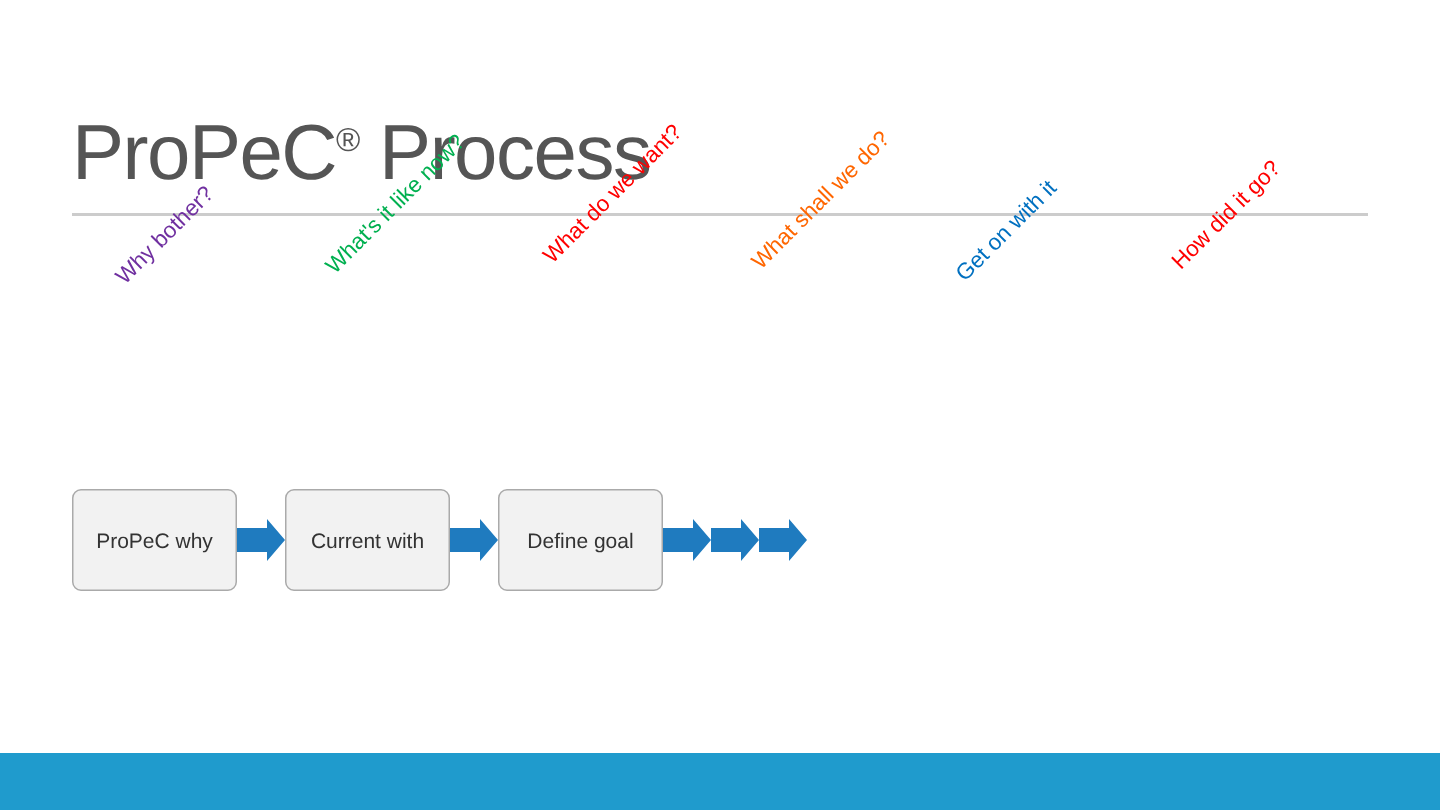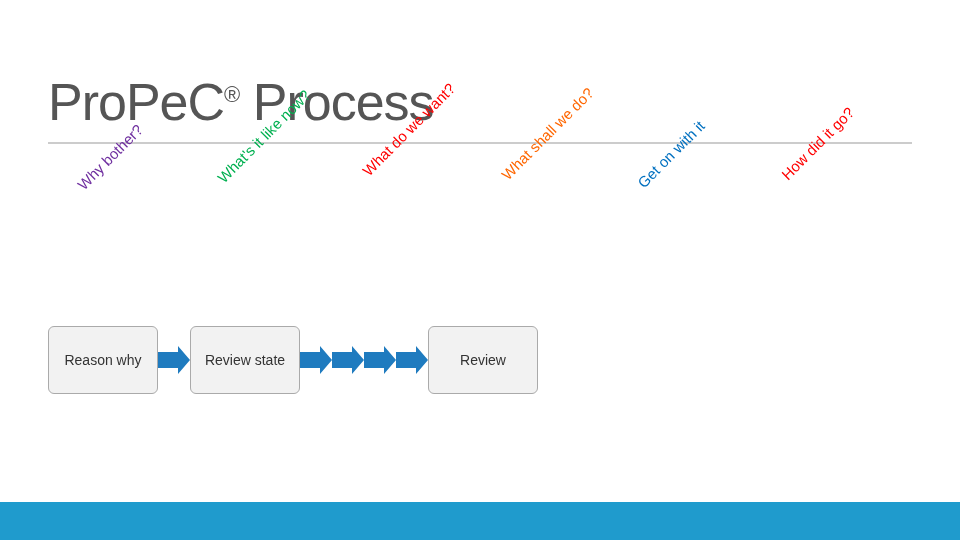--- a/index.html
+++ b/index.html
@@ -158,60 +158,60 @@
   <div class="label-above label-why">Why bother?</div>
   <div class="label-above label-whats">What's it like now?</div>
   <div class="label-above label-what-want">What do we want?</div>
   <div class="label-above label-what-shall">What shall we do?</div>
   <div class="label-above label-get-on">Get on with it</div>
   <div class="label-above label-how-did">How did it go?</div>
 
   <div class="flow-row">
 
     <div class="flow-box">
-      <span>Reason why</span>
+      <span>ProPeC why</span>
     </div>
 
     <div class="arrow">
       <svg viewBox="0 0 32 28" xmlns="http://www.w3.org/2000/svg">
         <polygon points="0,6 20,6 20,0 32,14 20,28 20,22 0,22" fill="#1f7bbf"></polygon>
       </svg>
     </div>
 
     <div class="flow-box">
-      <span>Review state</span>
-    </div>
-
-    <div class="arrow">
-      <svg viewBox="0 0 32 28" xmlns="http://www.w3.org/2000/svg">
-        <polygon points="0,6 20,6 20,0 32,14 20,28 20,22 0,22" fill="#1f7bbf"></polygon>
-      </svg>
-    </div>
-
-
-    <div class="arrow">
-      <svg viewBox="0 0 32 28" xmlns="http://www.w3.org/2000/svg">
-        <polygon points="0,6 20,6 20,0 32,14 20,28 20,22 0,22" fill="#1f7bbf"></polygon>
-      </svg>
-    </div>
-
-
-    <div class="arrow">
-      <svg viewBox="0 0 32 28" xmlns="http://www.w3.org/2000/svg">
-        <polygon points="0,6 20,6 20,0 32,14 20,28 20,22 0,22" fill="#1f7bbf"></polygon>
-      </svg>
-    </div>
-
+      <span>Current with</span>
+    </div>
 
     <div class="arrow">
       <svg viewBox="0 0 32 28" xmlns="http://www.w3.org/2000/svg">
         <polygon points="0,6 20,6 20,0 32,14 20,28 20,22 0,22" fill="#1f7bbf"></polygon>
       </svg>
     </div>
 
     <div class="flow-box">
-      <span>Review</span>
-    </div>
+      <span>Define goal</span>
+    </div>
+
+    <div class="arrow">
+      <svg viewBox="0 0 32 28" xmlns="http://www.w3.org/2000/svg">
+        <polygon points="0,6 20,6 20,0 32,14 20,28 20,22 0,22" fill="#1f7bbf"></polygon>
+      </svg>
+    </div>
+
+
+    <div class="arrow">
+      <svg viewBox="0 0 32 28" xmlns="http://www.w3.org/2000/svg">
+        <polygon points="0,6 20,6 20,0 32,14 20,28 20,22 0,22" fill="#1f7bbf"></polygon>
+      </svg>
+    </div>
+
+
+    <div class="arrow">
+      <svg viewBox="0 0 32 28" xmlns="http://www.w3.org/2000/svg">
+        <polygon points="0,6 20,6 20,0 32,14 20,28 20,22 0,22" fill="#1f7bbf"></polygon>
+      </svg>
+    </div>
+
 
   </div>
 </div>
 
 <div class="bottom-bar"></div>
 
 </body></html>

